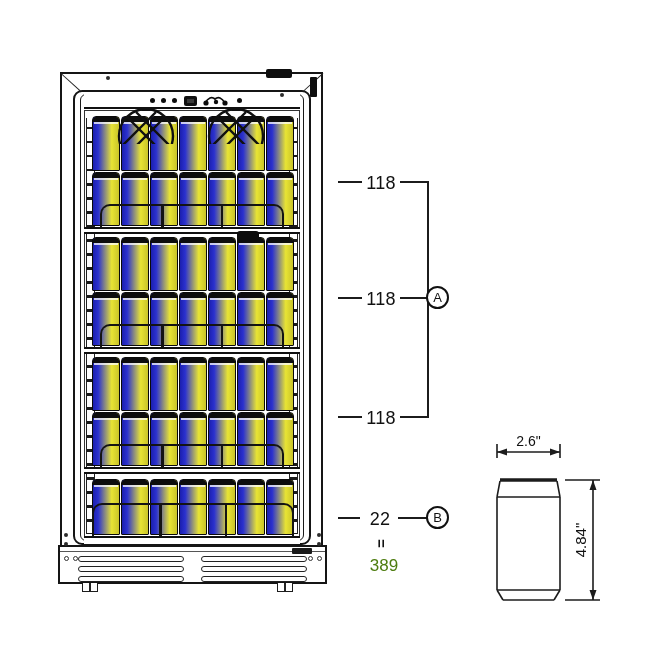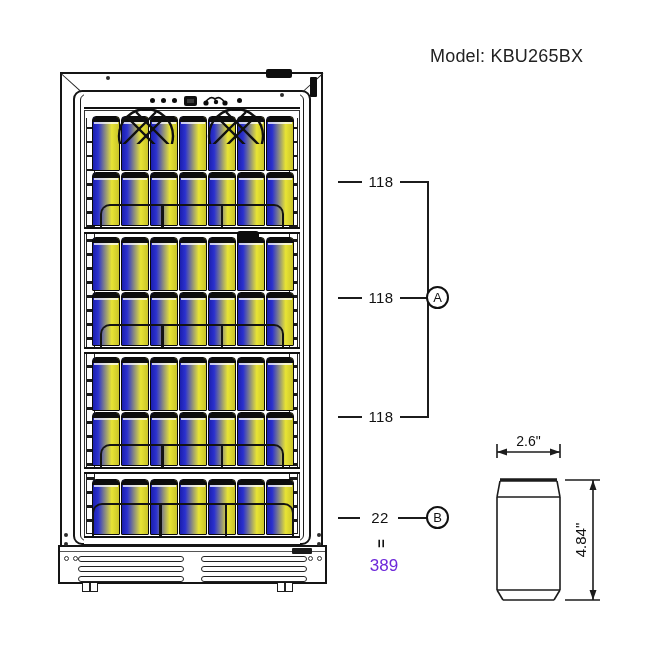--- a/index.html
+++ b/index.html
@@ -83,26 +83,26 @@
   .vent.l{ left:18px; } .vent.r{ left:141px; }
   .vent.r1{ top:9px; } .vent.r2{ top:19px; } .vent.r3{ top:29px; }
   .kick-tag { position:absolute; left:232px; top:1px; width:20px; height:6px; background:#1a1a1a; border-radius:1px; }
   .screw { position:absolute; width:4px; height:4px; border-radius:50%; background:#2c2c2c; z-index:10; }
   .screw.o { background:#fff; border:1.2px solid #333; width:5px; height:5px; }
   .foot { position:absolute; top:583px; width:16px; height:9px; border:1.5px solid #1c1c1c; border-top:none;
           background:linear-gradient(90deg,#fff 0 44%,#222 44% 56%,#fff 56%); z-index:9; }
 
   
   .dim-dash { position:absolute; height:0; border-top:2px solid #1c1c1c; }
-  .dim-num { position:absolute; font-size:15px; color:#111; text-align:center; letter-spacing:.3px; }
+  .dim-num { position:absolute; font-size:18px; color:#111; text-align:center; letter-spacing:.3px; }
   .vline { position:absolute; width:0; border-left:2px solid #1c1c1c; }
   .badge { position:absolute; width:23px; height:23px; border:2px solid #111; border-radius:50%;
            background:#fff; font-size:13px; color:#111; display:flex; align-items:center; justify-content:center; z-index:3; }
   .equals { position:absolute; font-size:15px; font-weight:bold; color:#111; transform:rotate(90deg); }
-  .total { position:absolute; font-size:17px; color:#6d28d9; text-align:center; }
+  .total { position:absolute; font-size:17px; color:#4d7c0f; text-align:center; }
 
   .title { position:absolute; left:430px; top:46px; font-size:18px; color:#222; letter-spacing:.2px; }
 
   
   .spec-w { position:absolute; left:500px; top:433px; width:57px; text-align:center; font-size:14px; color:#111; }
   .spec-h { position:absolute; left:551px; top:531px; width:60px; height:18px; text-align:center;
             font-size:15px; color:#111; transform:rotate(-90deg); }
   svg { display:block; }
 </style>
 </head>
@@ -247,21 +247,20 @@
     <div class="vent r r3"></div>
     <div class="kick-tag"></div>
   </div>
   <div class="screw o" style="left:64px;top:556px;"></div>
   <div class="screw o" style="left:73px;top:556px;"></div>
   <div class="screw o" style="left:308px;top:556px;"></div>
   <div class="screw o" style="left:317px;top:556px;"></div>
   <div class="foot" style="left:82px;"></div>
   <div class="foot" style="left:277px;"></div>
 
-  <div class="title">Model: KBU265BX</div>
 
   <div class="dim-dash" style="left:338px;top:181px;width:24px;"></div>
   <div class="dim-num" style="left:360px;top:173px;width:42px;">118</div>
   <div class="dim-dash" style="left:400px;top:181px;width:28px;"></div>
 
   <div class="dim-dash" style="left:338px;top:297px;width:24px;"></div>
   <div class="dim-num" style="left:360px;top:289px;width:42px;">118</div>
   <div class="dim-dash" style="left:400px;top:297px;width:28px;"></div>
 
   <div class="dim-dash" style="left:338px;top:416px;width:24px;"></div>

